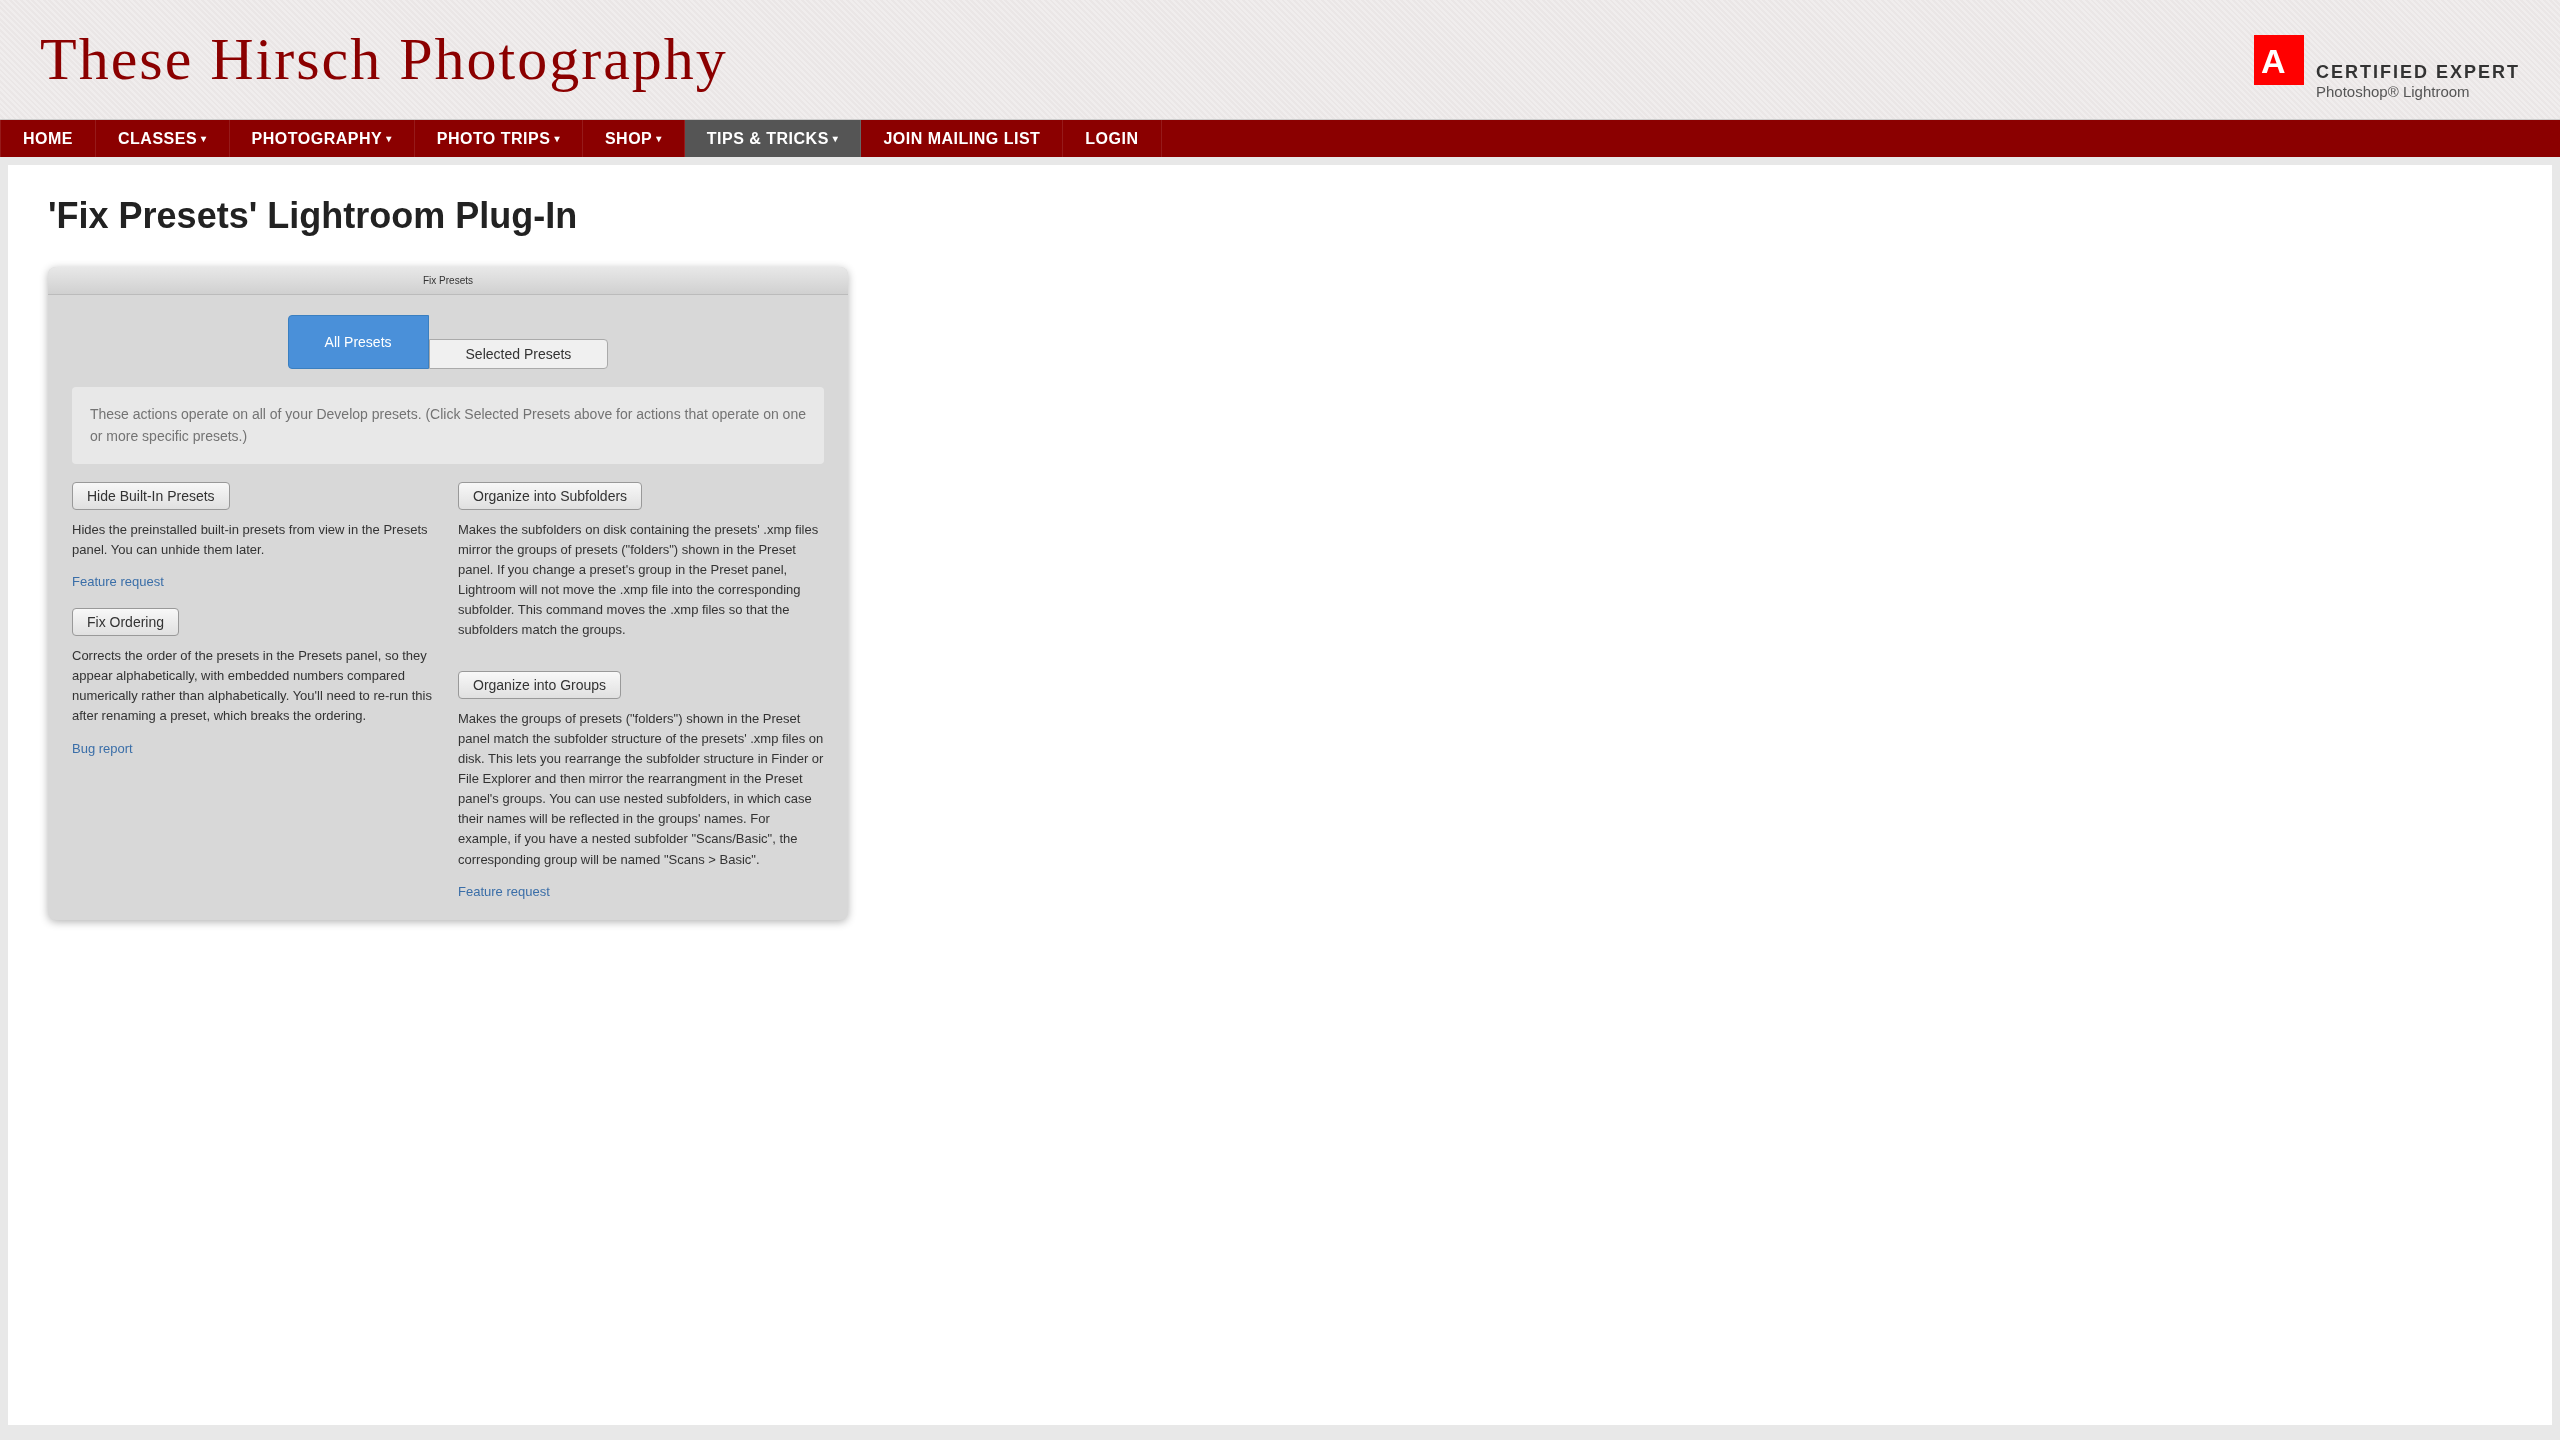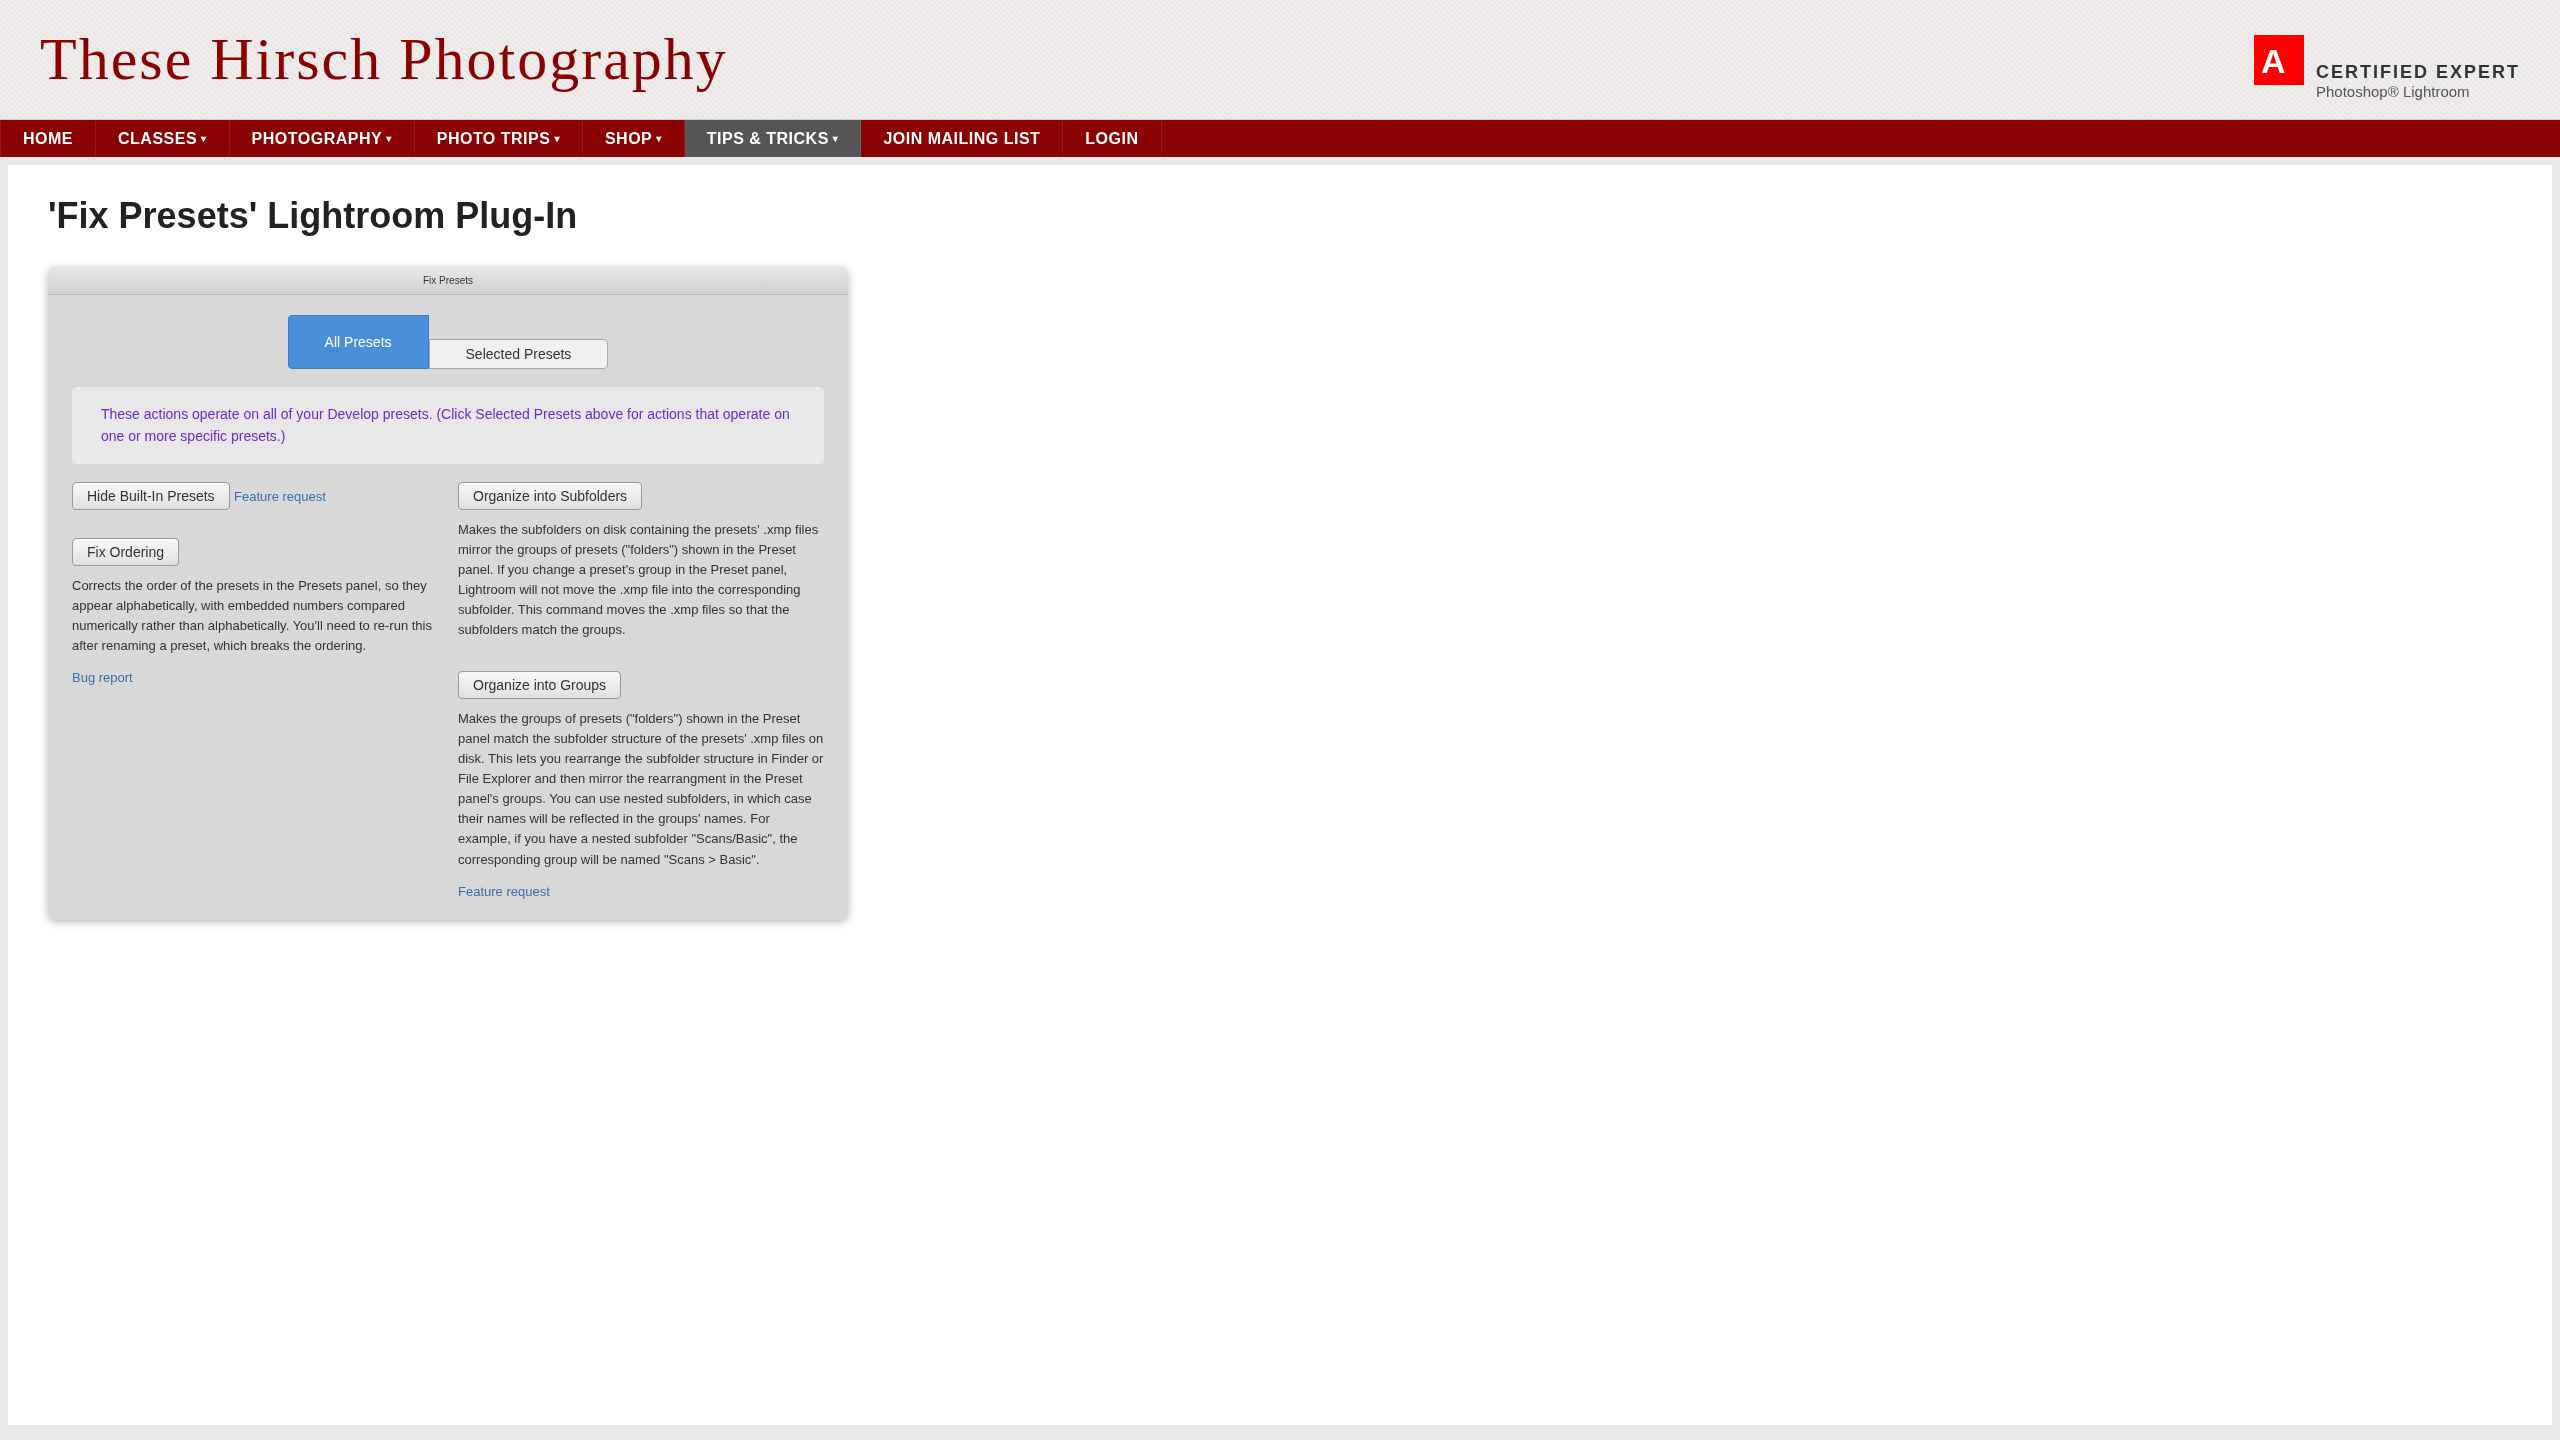--- a/index.html
+++ b/index.html
@@ -133,23 +133,23 @@
     .tab-btn.active {
       background: #4a90d9;
       color: white;
       border-color: #3a7fc0;
     }
 
     
     .plugin-description {
       background: #e8e8e8;
       border-radius: 4px;
-      padding: 16px 29px;
+      padding: 16px 18px;
       font-size: 14px;
-      color: #6d28d9;
+      color: #737373;
       line-height: 1.6;
       margin-bottom: 18px;
     }
 
     
     .plugin-cols {
       display: grid;
       grid-template-columns: 1fr 1fr;
       gap: 20px;
     }
@@ -250,20 +250,21 @@
 
       <div class="plugin-description">
         <span>These actions operate on all of your Develop presets. (Click Selected Presets above for actions that operate on one or more specific presets.)</span>
       </div>
 
       <div class="plugin-cols">
 
         <div class="plugin-col">
           
           <button class="action-btn">Hide Built-In Presets</button>
+          <p class="action-desc">Hides the preinstalled built-in presets from view in the Presets panel. You can unhide them later.</p>
           <a class="feature-link">Feature request</a>
 
           
           <br><br>
           <button class="action-btn">Fix Ordering</button>
           <p class="action-desc">Corrects the order of the presets in the Presets panel, so they appear alphabetically, with embedded numbers compared numerically rather than alphabetically. You'll need to re-run this after renaming a preset, which breaks the ordering.</p>
           <a class="bug-link">Bug report</a>
         </div>
 
         <div class="plugin-col">

